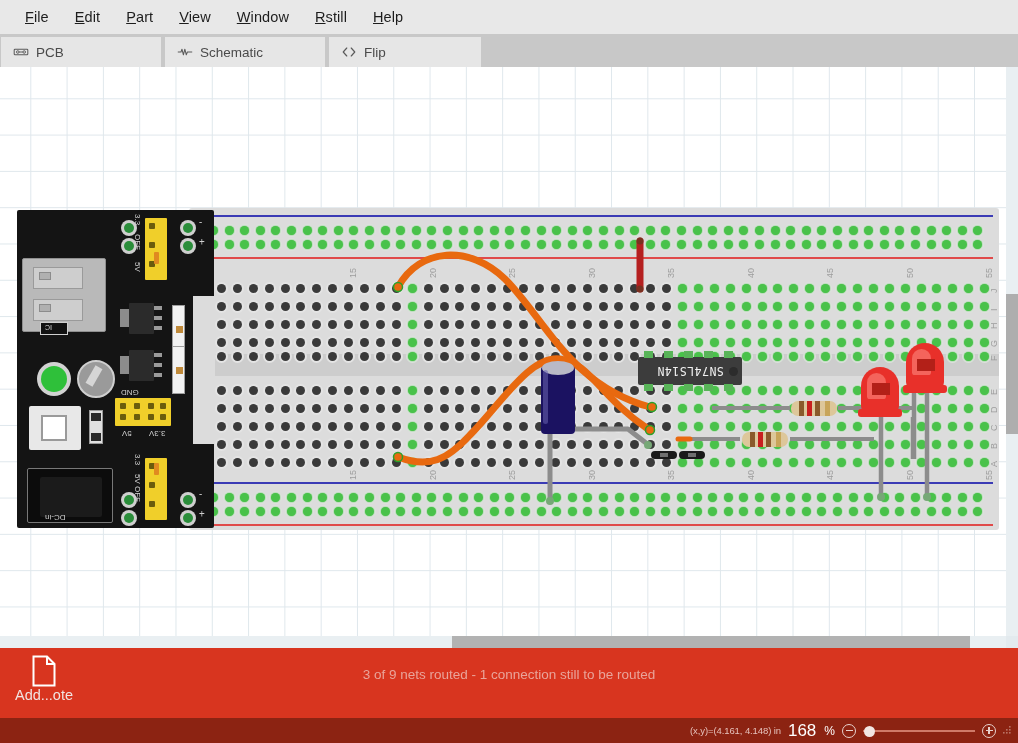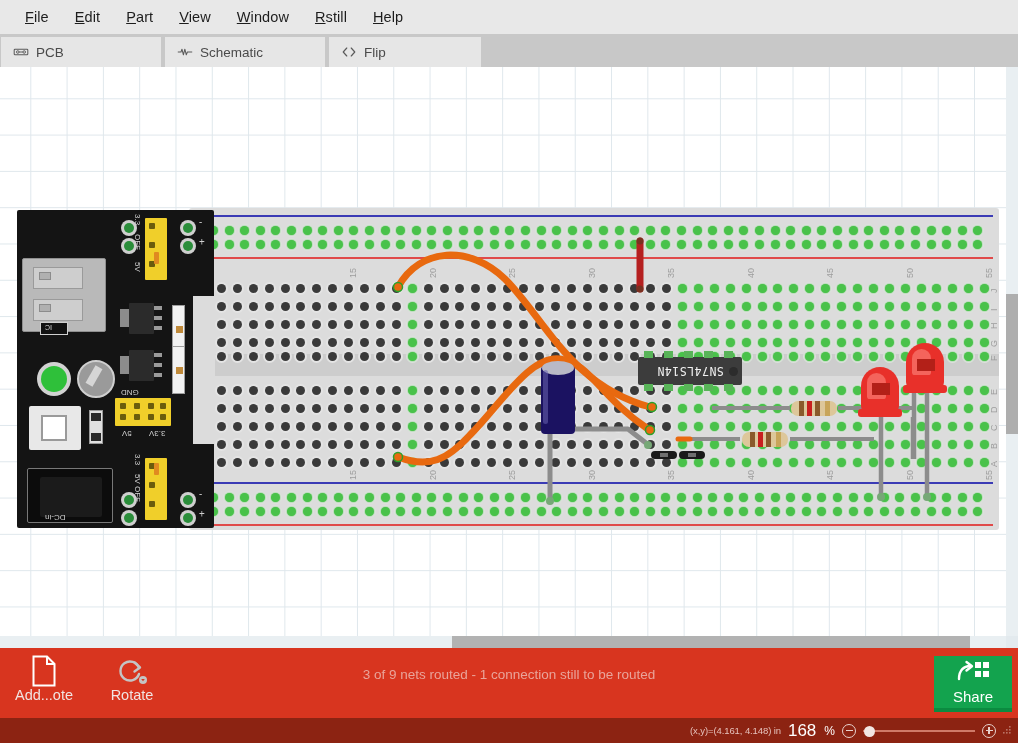--- a/index.html
+++ b/index.html
@@ -1974,46 +1974,22 @@
     <div class="tool" style="left:0px;">
       <span class="ticon">
         <svg width="26" height="32" viewBox="0 0 26 32">
           <path d="M2.5 1.5 L16 1.5 L23.5 9 L23.5 30.5 L2.5 30.5 Z" fill="none" stroke="#ffffff" stroke-width="2"></path>
           <path d="M16 1.5 L16 9 L23.5 9" fill="none" stroke="#ffffff" stroke-width="2"></path>
         </svg>
       </span>
       <span class="tlabel">Add...ote</span>
     </div>
 
-    <div class="tool" style="left:88px;">
-      <span class="ticon">
-        <svg width="32" height="32" viewBox="0 0 32 32">
-          <path d="M23 13 A9.5 9.5 0 1 0 23 19" fill="none" stroke="#c4c4c4" stroke-width="2.4" stroke-linecap="round"></path>
-          <path d="M18.5 7.5 L24 12.5 L18.5 16.5" fill="none" stroke="#c4c4c4" stroke-width="2.4" stroke-linecap="round" stroke-linejoin="round"></path>
-          <circle cx="27" cy="25" r="4" fill="#c4c4c4"></circle>
-          <path d="M25.2 24 L28.8 24 L27 26.3 Z" fill="#d8351f"></path>
-        </svg>
-      </span>
-      <span class="tlabel">Rotate</span>
-    </div>
-
-
-    <div class="sharebtn">
-      <span>
-        <svg width="34" height="22" viewBox="0 0 34 22">
-          <path d="M3 19 C3 10 8 6 14 6" fill="none" stroke="#ffffff" stroke-width="2.4" stroke-linecap="round"></path>
-          <path d="M10.5 2 L16 6.2 L10.5 10.5" fill="none" stroke="#ffffff" stroke-width="2.4" stroke-linecap="round" stroke-linejoin="round"></path>
-          <rect x="19" y="2" width="6" height="6" fill="#ffffff"></rect>
-          <rect x="27" y="2" width="6" height="6" fill="#ffffff"></rect>
-          <rect x="19" y="11" width="6" height="6" fill="#ffffff"></rect>
-          <rect x="27" y="11" width="6" height="6" fill="#ffffff"></rect>
-        </svg>
-      </span>
-      <span class="slabel">Share</span>
-    </div>
+
+
   </div>
 
   <div class="statusbar">
     <span class="coords">(x,y)=(4.161, 4.148) in</span>
     <span class="zoomval">168</span>
     <span class="zoompct">%</span>
     <span class="zoomcirc">
         <span class="h"></span>
       </span>
     <span class="zslider">

